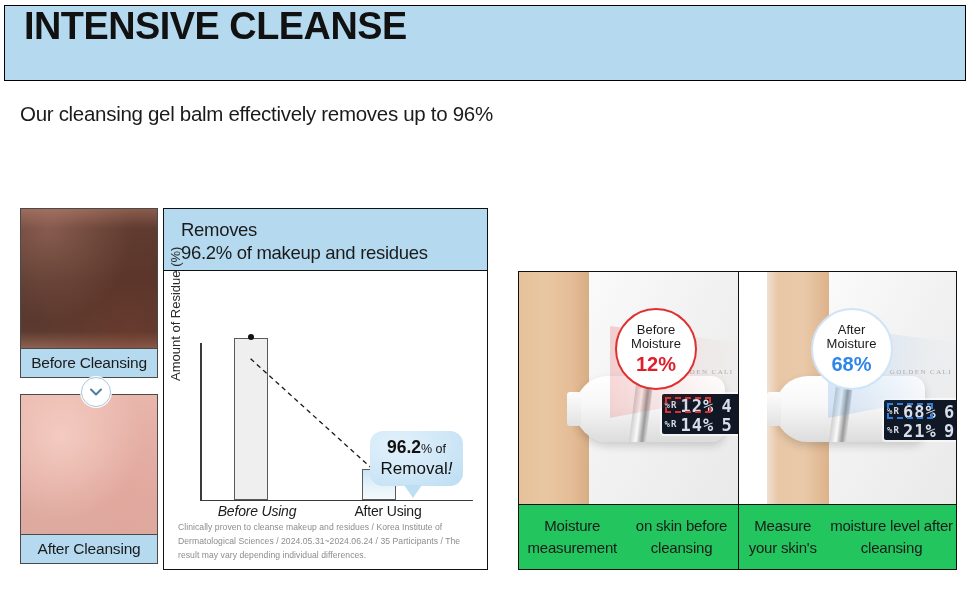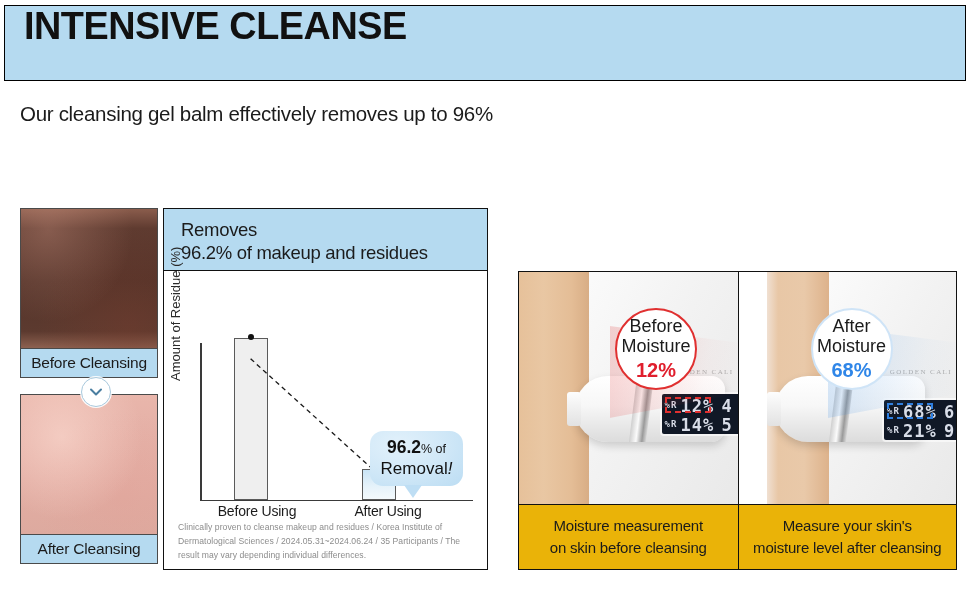--- a/index.html
+++ b/index.html
@@ -101,21 +101,21 @@
   .dot.d2 { left: 176px; bottom: 30px; }
 
   .trend {
     position: absolute; left: 0; top: 0; width: 100%; height: 100%;
     pointer-events: none;
   }
   .xticks {
     position: absolute; left: 36px; right: 14px; bottom: 46px; height: 20px;
   }
   .xtick { position: absolute; font-size: 14px; color: #1b1b1b; letter-spacing:-0.2px; }
-  .xtick.t1 { left: -13px; width: 140px; text-align:center; }
+  .xtick.t1 { left: -13px; width: 140px; text-align:center;font-style:italic; }
   .xtick.t2 { left: 118px; width: 140px; text-align:center; }
 
   .bubble {
     position: absolute; left: 206px; top: 160px;
     width: 93px; padding: 7px 4px 8px;
     background: radial-gradient(ellipse at 30% 25%, #e2f1fb 0%, #cfe7f7 55%, #bcddf3 100%);
     border-radius: 13px; text-align: center; line-height: 1.12;
   }
   .bubble .l1 { font-size: 13px; color:#111; }
   .bubble .l1 b { font-size: 17.5px; font-weight: bold; }
@@ -205,29 +205,29 @@
 
   .badge {
     position:absolute; top: 36px; left: 96px;
     width: 82px; height: 82px; border-radius: 50%;
     background: #ffffff; display:flex; flex-direction:column;
     align-items:center; justify-content:center; line-height:1.1;
   }
   .badge.red   { border: 2px solid #e03030; }
   .badge.blue  { left: 72px; border: 2px solid #cfe4f7;
                  background: radial-gradient(circle at 50% 40%, #ffffff 70%, #f2f8fd 100%); }
-  .badge .bt { font-size: 18px; color: #1b1b1b; text-align:right; }
+  .badge .bt { font-size: 13px; color: #1b1b1b; text-align:right; }
   .badge .bv { font-size: 20px; font-weight: bold; margin-top: 2px; }
   .badge.red  .bv { color: #e01f2d; }
   .badge.blue .bv { color: #2f86e8; }
 
   .moist-caption {
     position:absolute; left:0; right:0; bottom:0; height: 65px;
-    background: #eab308; border-top: 1.5px solid #111;
-    display:flex; flex-direction:column; align-items:center; justify-content:center;
+    background: #22c55e; border-top: 1.5px solid #111;
+    display:flex; flex-direction:row; align-items:center; justify-content:center;
     font-size: 15px; color:#1b1b1b; line-height:1.45; text-align:center; letter-spacing:-0.2px;
   }
 </style>
 </head>
 <body>
 
 <div id="page">
 
   <div class="banner">
     <div class="banner-title">INTENSIVE CLEANSE</div>

